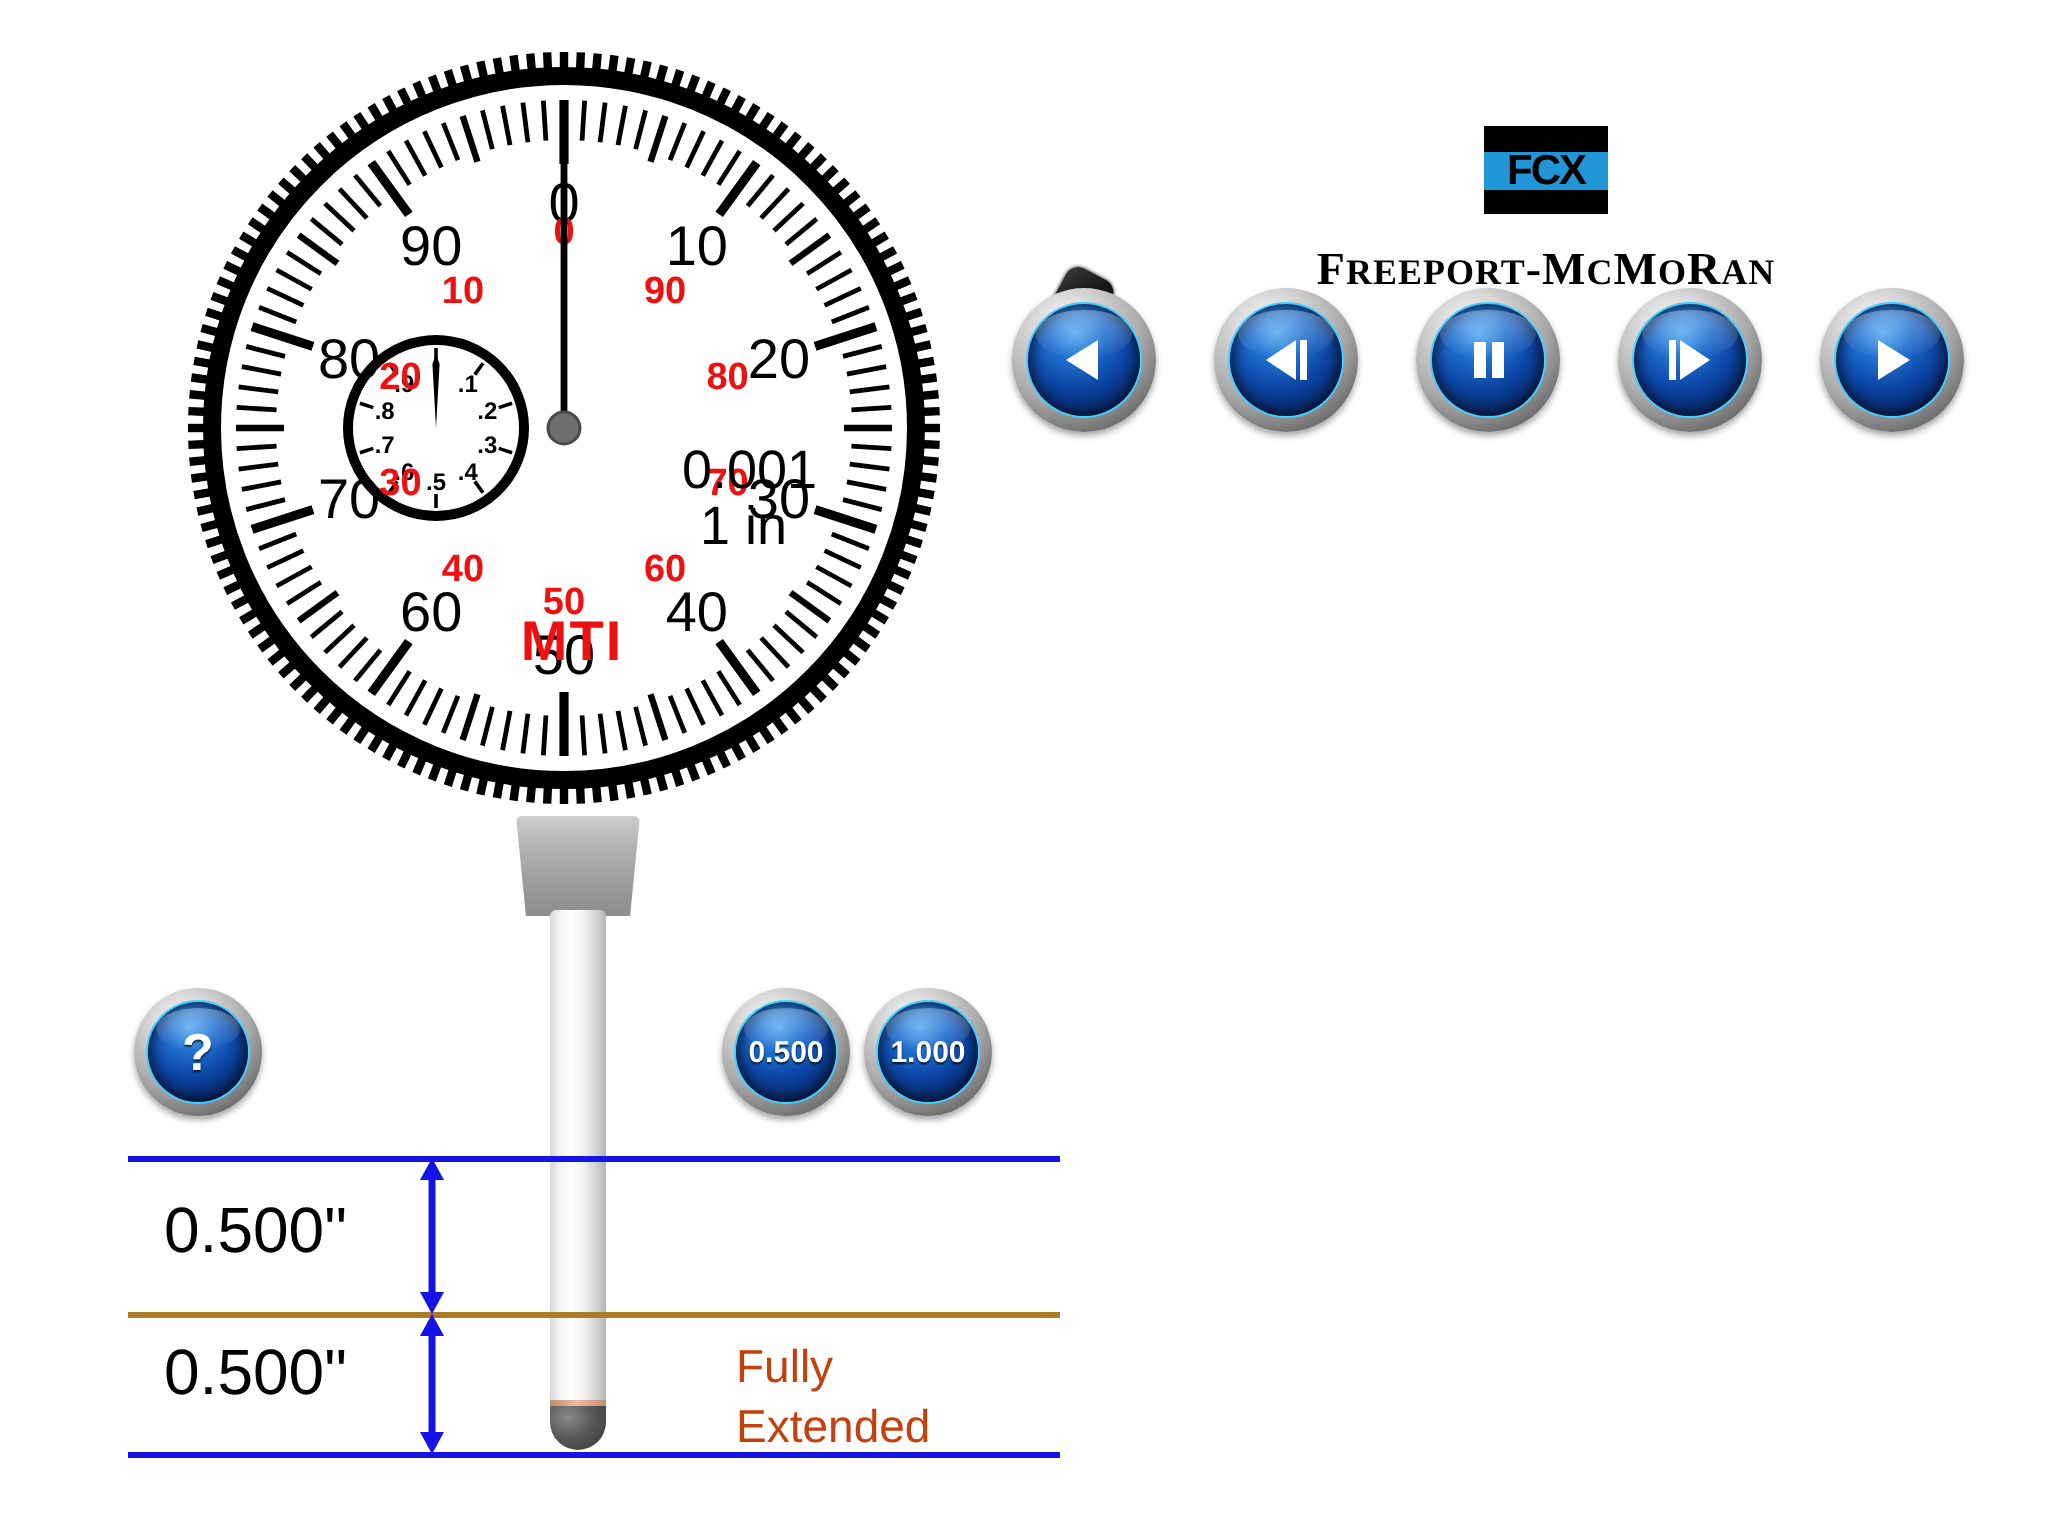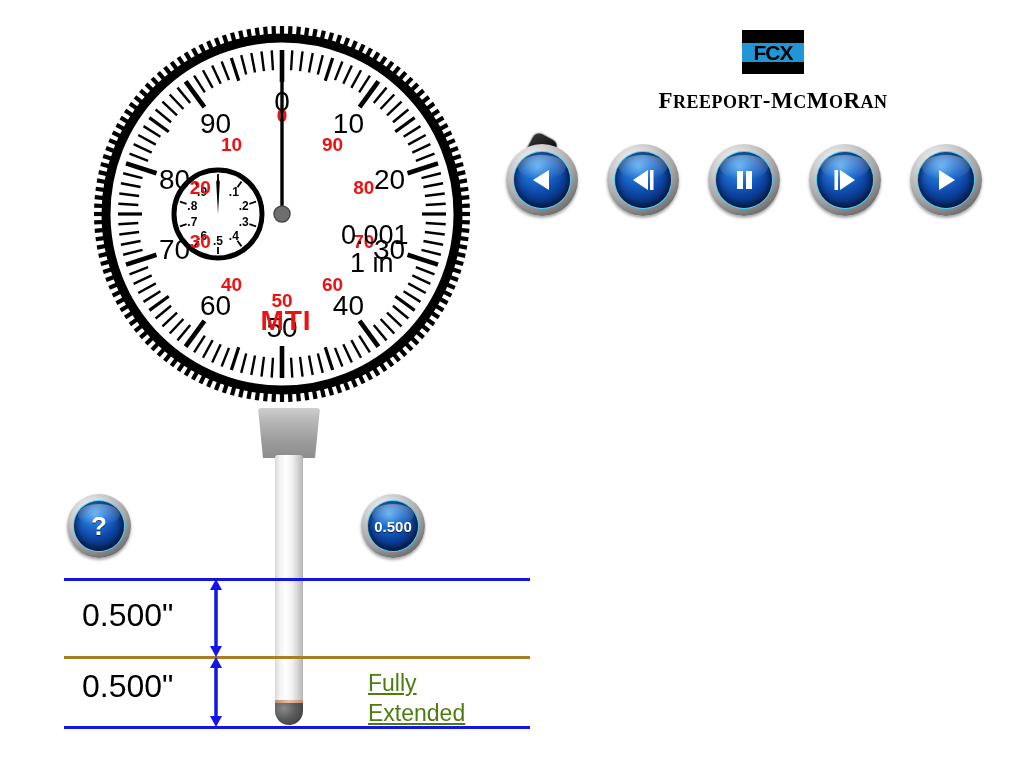--- a/index.html
+++ b/index.html
@@ -41,21 +41,21 @@
   .stem-tip{
     position:absolute;left:275px;top:703px;width:28px;height:22px;
     background:radial-gradient(ellipse at 32% 25%,#8a8a8a 0%,#5a5a5a 45%,#333 100%);
     border-radius:0 0 14px 14px;
   }
 
   
   .logo-wrap{position:absolute;left:628px;top:30px;width:290px;height:80px;text-align:center;}
   .logo-box{
     display:inline-block;width:62px;height:44px;background:#000000;
-    position:relative;overflow:hidden;
+    position:relative;overflow:hidden;margin-top:33px;
   }
   .logo-box .bluebar{
     position:absolute;left:0;top:13px;width:62px;height:19px;background:#2196d6;
   }
   .logo-box .fcx{
     position:absolute;left:0;top:0;width:62px;height:44px;
     color:#000;font:bold 21px "Liberation Sans",sans-serif;
     letter-spacing:-1px;line-height:44px;
   }
   .logo-box .fcx span{position:relative;top:1px;}
@@ -108,23 +108,23 @@
   .hline{position:absolute;height:3px;}
   .hline.blue{background:#1414e6;}
   .hline.brown{background:#a97c28;}
 
   .dimlabel{
     position:absolute;color:#000;
     font:32px "Liberation Sans",sans-serif;
     white-space:nowrap;
   }
   .extlabel{
-    position:absolute;color:#4d7c0f;
+    position:absolute;color:#c2410c;
     font:23px "Liberation Sans",sans-serif;
-    line-height:30px;white-space:nowrap;text-decoration:underline;
+    line-height:30px;white-space:nowrap;
   }
 </style>
 </head>
 <body>
 
 <div id="stage">
 
   <div class="gauge-wrap">
     <svg class="gauge-svg" width="400" height="400" viewBox="0 0 400 400">
       <defs>
@@ -500,20 +500,25 @@
   <div class="btn small" style="left:67px">
     <div class="face">
         <span class="lbl qm">?</span>
       </div>
   </div>
   <div class="btn small" style="left:361px">
     <div class="face">
         <span class="lbl">0.500</span>
       </div>
   </div>
+  <div class="btn small" style="left:432px">
+    <div class="face">
+        <span class="lbl">1.000</span>
+      </div>
+  </div>
 
   <div class="hline blue" style="left:64px;top:578px;width:466px;"></div>
   <div class="hline brown" style="left:64px;top:656px;width:466px;"></div>
   <div class="hline blue" style="left:64px;top:726px;width:466px;"></div>
 
   <svg style="position:absolute;left:200px;top:578px;" width="32" height="150">
 
     <line x1="16" y1="8" x2="16" y2="72" stroke="#1414e6" stroke-width="3.5"></line>
     <path d="M16 1 L10 12 L22 12 Z" fill="#1414e6"></path>
     <path d="M16 79 L10 68 L22 68 Z" fill="#1414e6"></path>

